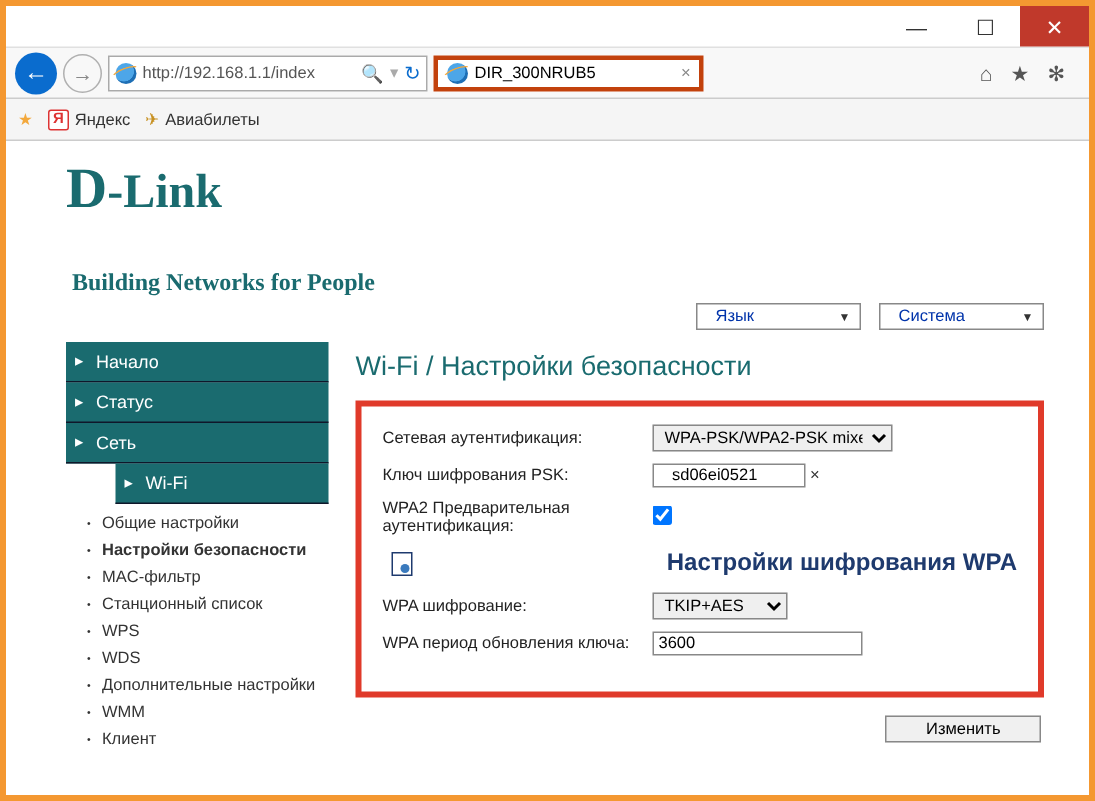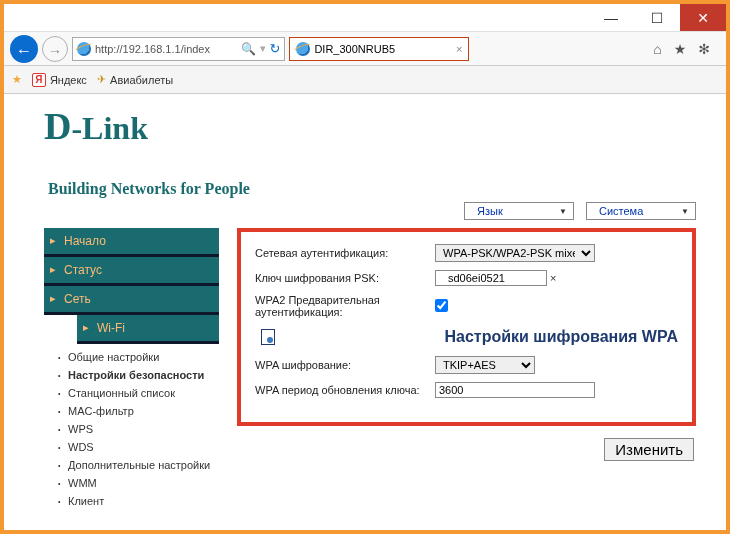--- a/index.html
+++ b/index.html
@@ -10,61 +10,61 @@
 .tb-close { background: #c0392b; color: #fff; width: 46px; }
 .addrbar { height: 34px; background: #f8f8f8; display: flex; align-items: center; padding: 0 6px; gap: 4px; border-bottom: 1px solid #ccc; }
 .back { width: 28px; height: 28px; border-radius: 50%; background: #0a6cce; color: #fff; display: flex; align-items: center; justify-content: center; font-size: 16px; }
 .fwd { width: 26px; height: 26px; border-radius: 50%; border: 1px solid #b0b0b0; color: #888; display: flex; align-items: center; justify-content: center; font-size: 14px; }
 .addr { flex: 0 0 170px; height: 24px; border: 1px solid #aaa; background: #fff; display: flex; align-items: center; padding: 0 4px; gap: 4px; }
 .ie-icon { width: 14px; height: 14px; background: radial-gradient(circle at 40% 40%, #4da6e8 55%, #1e6fb5 58%); border-radius: 50%; position: relative; }
 .ie-icon::after { content: ""; position: absolute; width: 18px; height: 6px; border: 1px solid #f3a83c; border-color: #f3a83c transparent transparent transparent; border-radius: 50%; top: 3px; left: -3px; transform: rotate(-20deg); }
 .addr input { border: none; outline: none; flex: 1; font-size: 11px; color: #555; }
 .addr .srch { color: #555; font-size: 12px; }
 .addr .ref { color: #0a6cce; font-size: 13px; }
-.tab { flex: 0 0 180px; height: 24px; border: 1px solid #c2410c; background: #fff; display: flex; align-items: center; padding: 0 6px; gap: 4px; }
+.tab { flex: 0 0 180px; height: 24px; border: 3px solid #c2410c; background: #fff; display: flex; align-items: center; padding: 0 6px; gap: 4px; }
 .tab span.lbl { flex: 1; font-size: 11px; }
 .tab .x { color: #888; }
 .tb-icons { margin-left: auto; display: flex; gap: 12px; padding-right: 10px; color: #555; font-size: 14px; }
 .favbar { height: 28px; background: #f5f5f5; display: flex; align-items: center; padding: 0 8px; gap: 10px; border-bottom: 1px solid #ccc; font-size: 11px; color: #333; }
 .fav-item { display: flex; align-items: center; gap: 4px; }
 .star { color: #f3a83c; }
 .y-box { width: 14px; height: 14px; background: #fff; border: 1px solid #d33; color: #d33; font-size: 10px; font-weight: bold; display: flex; align-items: center; justify-content: center; border-radius: 2px; }
 .content { height: 437px; overflow-y: scroll; background: #fff; padding: 10px 0 0 40px; }
 .logo { font-family: "Times New Roman", serif; font-size: 32px; font-weight: bold; color: #1a6b6f; }
 .logo span.d { font-size: 38px; }
 .slogan { font-family: "Times New Roman", serif; font-size: 16px; font-weight: bold; color: #1a6b6f; margin-left: 4px; margin-top: 32px; }
 .topmenu { display: flex; justify-content: flex-end; gap: 12px; margin: 4px 30px 8px 0; }
 .tm-btn { border: 1px solid #888; background: #fff; padding: 2px 30px 2px 12px; font-size: 11px; color: #0033aa; position: relative; min-width: 110px; }
 .tm-btn::after { content: "▼"; position: absolute; right: 6px; top: 4px; font-size: 8px; color: #333; }
 .layout { display: flex; gap: 18px; }
 .sidebar { width: 175px; }
-.nv { background: #1a6b6f; color: #fdba74; padding: 6px 8px 6px 20px; border-bottom: 3px solid #0f172a; font-size: 12px; position: relative; cursor: pointer; }
+.nv { background: #1a6b6f; color: #ffffff; padding: 6px 8px 6px 20px; border-bottom: 1px solid #0f172a; font-size: 12px; position: relative; cursor: pointer; }
 .nv::before { content: "▸"; position: absolute; left: 6px; font-size: 11px; }
 .nv.active { background: #1a6b6f; margin-left: 33px; }
 .sub { padding: 4px 0 4px 24px; }
 .sub a { color: #333; font-size: 11px; display: block; padding: 3px 0; position: relative; }
 .sub a::before { content: "•"; position: absolute; left: -10px; font-size: 7px; top: 6px; }
 .sub a.active { font-weight: bold; }
 .main { flex: 1; padding-right: 30px; }
 .crumb { color: #1a6b6f; font-size: 18px; padding: 6px 0 12px; }
 .hl-box { border: 4px solid #e03a2a; padding: 12px 14px 16px; }
 .row { display: flex; align-items: center; margin-bottom: 8px; }
 .row label { flex: 0 0 180px; font-size: 11px; color: #222; }
 .row .ctrl { flex: 1; }
 select, input.txt { border: 1px solid #888; padding: 1px 3px; font-size: 11px; font-family: inherit; }
 select.net-auth { width: 160px; }
-input.psk { width: 112px; padding-left: 12px; }
+input.psk { width: 102px; padding-left: 12px; }
 .clear-x { font-size: 11px; color: #333; margin-left: 3px; }
-select.enc { width: 100px; }
-input.period { width: 160px; }
+select.enc { width: 90px; }
+input.period { width: 140px; }
 .sect-head { display: flex; align-items: center; gap: 6px; margin: 10px 0 10px 6px; font-size: 16px; font-weight: bold; color: #1e3a6e; justify-content: space-between; }
 .doc-ico { width: 14px; height: 16px; border: 1px solid #1e3a6e; background: #fff; position: relative; }
 .doc-ico::after { content: ""; position: absolute; width: 6px; height: 6px; background: #3a7abd; border-radius: 50%; bottom: 1px; right: 1px; }
 .btn-row { text-align: right; margin-top: 12px; padding-right: 2px; }
-button.apply { border: 1px solid #888; background: #f0f0f0; padding: 2px 10px; font-size: 15px; cursor: pointer; }
+button.apply { border: 1px solid #888; background: #f0f0f0; padding: 2px 26px; font-size: 11px; cursor: pointer; }
 ::-webkit-scrollbar { width: 16px; }
 ::-webkit-scrollbar-track { background: #f0f0f0; }
 ::-webkit-scrollbar-thumb { background: #c0c0c0; border: 1px solid #a0a0a0; }
 </style>
 </head>
 <body>
 
 <div class="window">
 
   <div class="titlebar">
@@ -121,31 +121,32 @@
 
     <div class="layout">
       <div class="sidebar">
         <div class="nv">Начало</div>
         <div class="nv">Статус</div>
         <div class="nv">Сеть</div>
         <div class="nv active">Wi-Fi</div>
         <div class="sub">
           <a>Общие настройки</a>
           <a class="active">Настройки безопасности</a>
+          <a>MAC-фильтр</a>
           <a>Станционный список</a>
-          <a>MAC-фильтр</a>
           <a>WPS</a>
           <a>WDS</a>
           <a>Дополнительные настройки</a>
           <a>WMM</a>
           <a>Клиент</a>
         </div>
       </div>
 
       <div class="main">
+        <div class="crumb">Wi-Fi  /  Настройки безопасности</div>
 
         <div class="hl-box">
           <div class="row">
             <label>Сетевая аутентификация:</label>
             <div class="ctrl"><select class="net-auth"><option>WPA-PSK/WPA2-PSK mixed</option></select></div>
           </div>
           <div class="row">
             <label>Ключ шифрования PSK:</label>
             <div class="ctrl"><input class="txt psk" value="sd06ei0521" style=""><span class="clear-x">×</span></div>
           </div>

